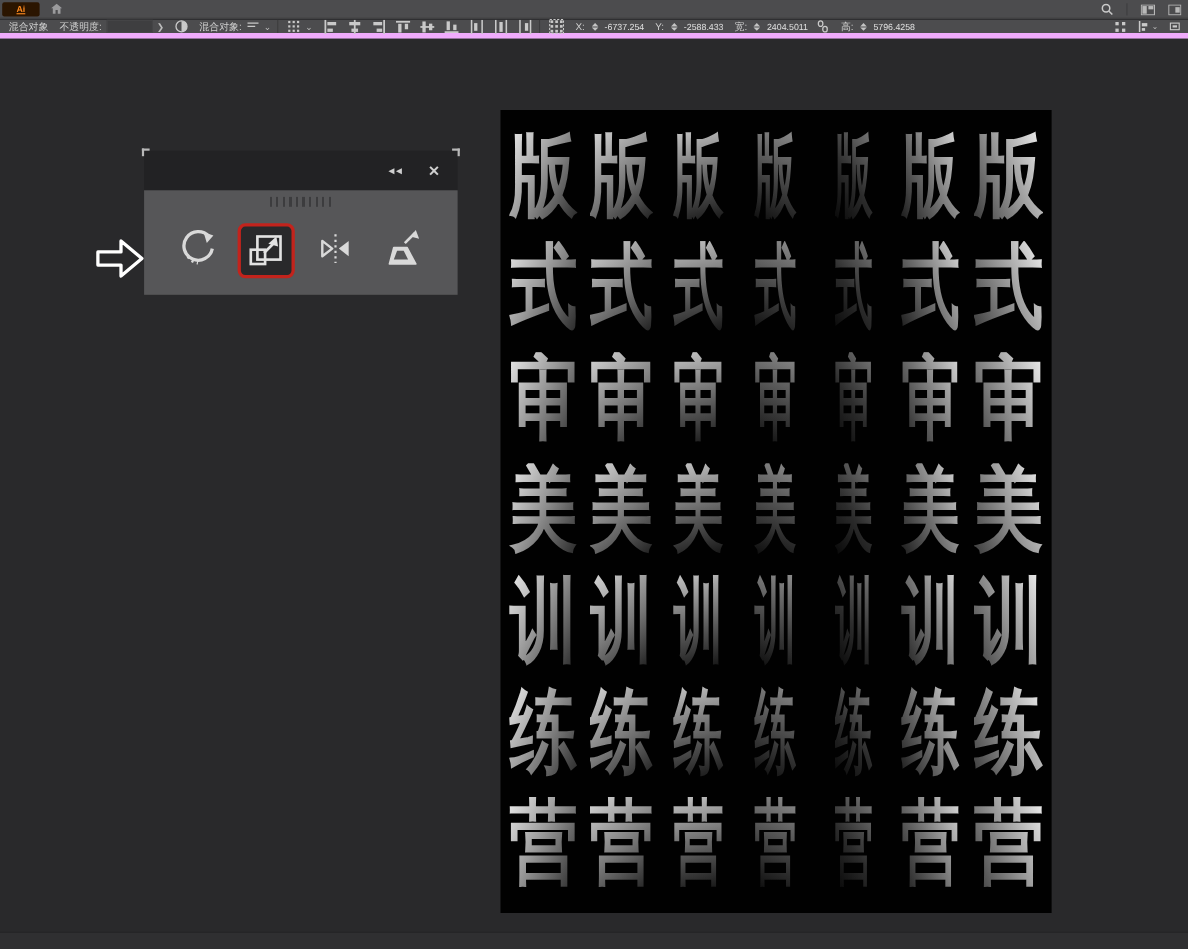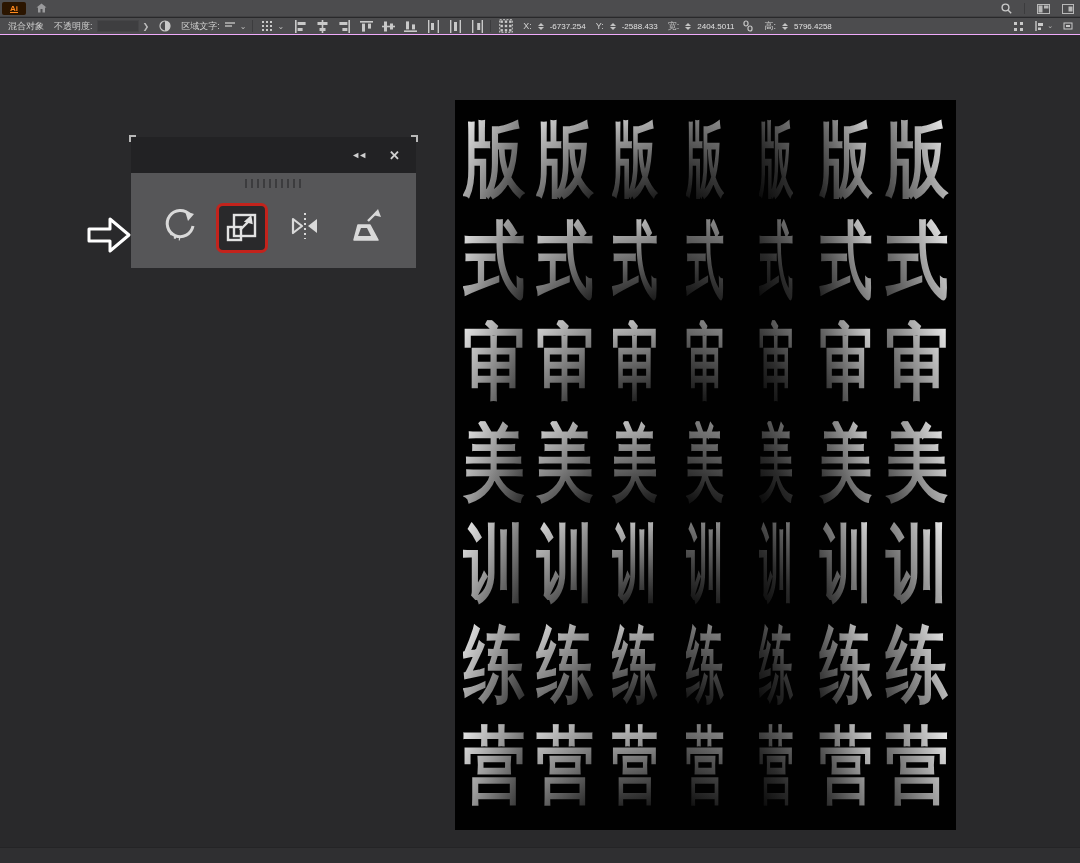--- a/index.html
+++ b/index.html
@@ -4,35 +4,35 @@
 <style>
   * { margin:0; padding:0; box-sizing:border-box; }
   html,body { width:1080px; height:863px; overflow:hidden; background:#29292b;
               font-family:"Liberation Sans", sans-serif; }
   .stage { position:relative; width:1080px; height:863px; background:#29292b; }
 
   
   .menubar { position:absolute; left:0; top:0; width:1080px; height:17px;
              background:#4c4c4e; display:flex; align-items:center;
              border-bottom:1px solid #414143; z-index:5; }
-  .ai-badge { width:24px; height:13px; margin-left:2px; background:#2b1500;
+  .ai-badge { width:34px; height:13px; margin-left:2px; background:#2b1500;
               color:#ff8a1e; font-size:8px; font-weight:bold; display:flex;
               align-items:center; justify-content:center; border-radius:2px;text-decoration:underline; }
   .home-ic { margin-left:10px; color:#9a9a9c; font-size:10px; line-height:10px; }
   .menus { display:flex; margin-left:16px; gap:0; }
   .menu-item { color:#d8d8d8; font-size:9px; padding:0 10px; line-height:17px;
                white-space:nowrap; cursor:default; }
   .mb-right { position:absolute; right:6px; top:0; height:17px; display:flex;
               align-items:center; gap:12px; }
   .mb-sep { width:1px; height:11px; background:#3c3c3e; }
 
   
   .controlbar { position:absolute; left:0; top:18px; width:1080px; height:17px;
                 background:#4c4c4e; display:flex; align-items:center;
-                border-bottom:1px solid #f0abfc; font-size:9px; color:#cfcfcf; z-index:5; }
+                border-bottom:5px solid #f0abfc; font-size:9px; color:#cfcfcf; z-index:5; }
   .cb-label { white-space:nowrap; }
   .cb-well { background:#3e3e40; border:1px solid #454547; height:12px;
              min-width:42px; padding:0 3px; color:#e3e3e3; font-size:8px;
              line-height:11px; }
   .chev { color:#bdbdbd; font-size:8px; }
   .cb-group { display:flex; align-items:center; gap:4px; margin-left:10px; }
   .cb-divider { width:1px; height:12px; background:#3c3c3e; margin:0 6px; }
   svg.gl { display:block; }
   .stepper { display:inline-flex; flex-direction:column; justify-content:center;
              gap:1px; margin:0 2px; }
@@ -132,21 +132,21 @@
     <div class="cb-group">
       <span>
         <svg class="gl" width="12" height="12" viewBox="0 0 12 12">
           <circle cx="6" cy="6" r="5" fill="none" stroke="#c9c9c9" stroke-width="1.2"></circle>
           <path d="M6 1 A5 5 0 0 1 6 11 Z" fill="#c9c9c9"></path>
         </svg>
       </span>
     </div>
 
     <div class="cb-group">
-      <span class="cb-label">区域文字:</span>
+      <span class="cb-label">混合对象:</span>
       <span>
         <svg class="gl" width="12" height="10" viewBox="0 0 12 10">
           <line x1="1" y1="2" x2="11" y2="2" stroke="#c9c9c9" stroke-width="1.3"></line>
           <line x1="1" y1="5" x2="8" y2="5" stroke="#c9c9c9" stroke-width="1.3"></line>
         </svg>
       </span>
       <span class="chev">⌄</span>
     </div>
 
     <span class="cb-divider"></span>

